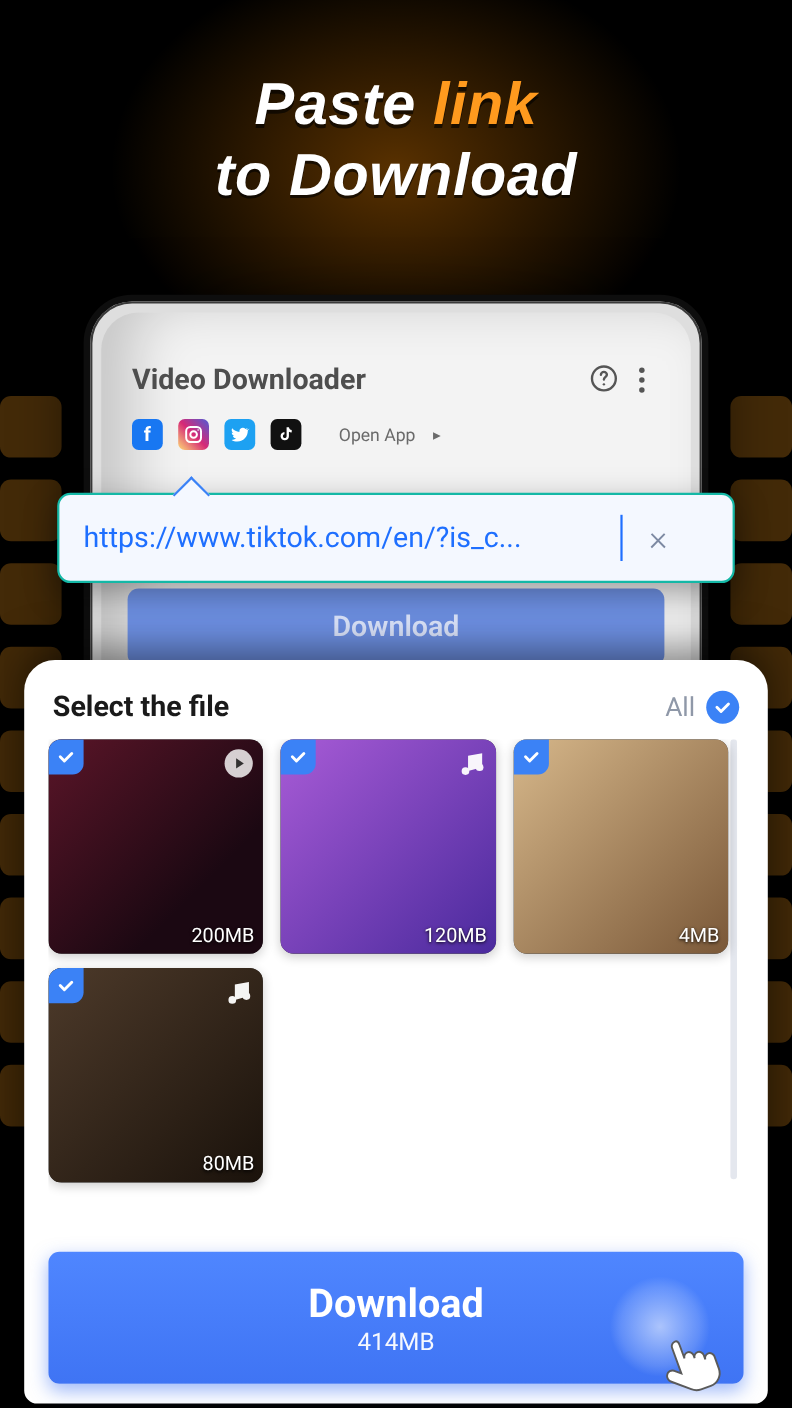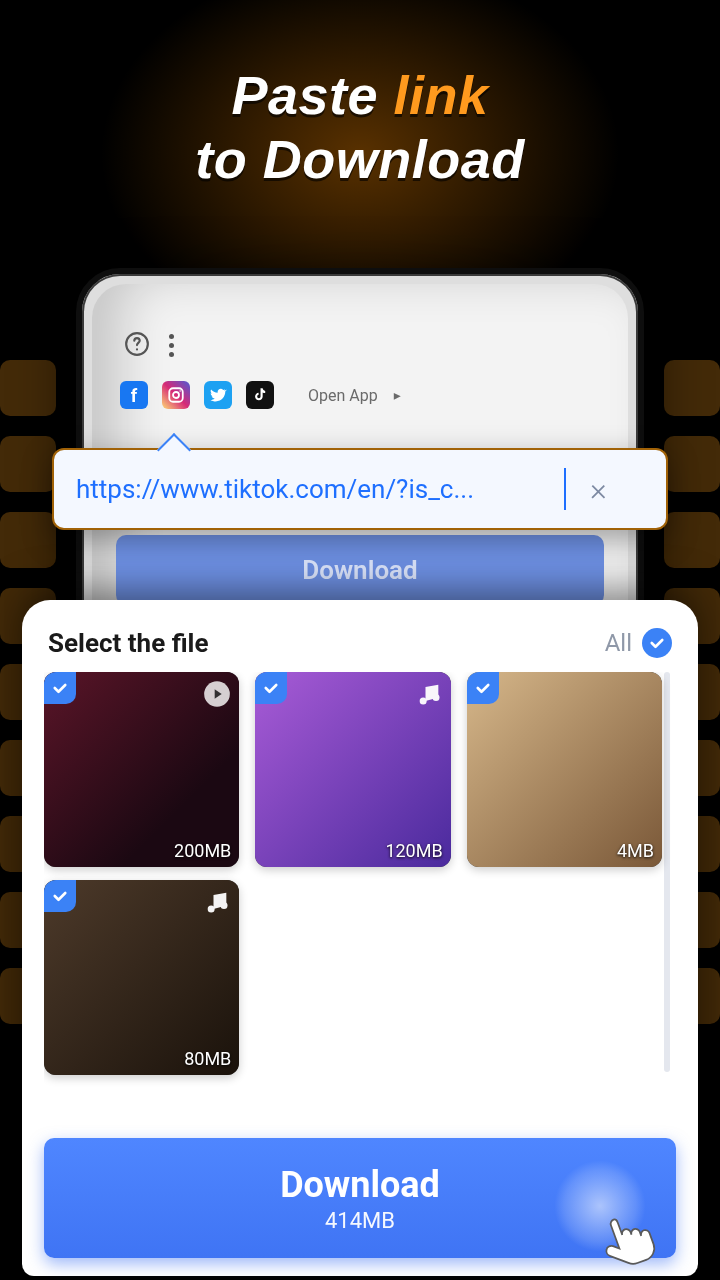--- a/index.html
+++ b/index.html
@@ -68,21 +68,21 @@
 
   .phone-dl-btn{
     margin:126px 24px 0; height:70px; border-radius:10px;
     background:#6f92e6; color:#dfe8ff; font-size:26px; font-weight:600;
     display:flex;align-items:center;justify-content:center;
   }
 
   
   .url-bubble{
     position:absolute; left:52px; right:52px; top:448px; height:82px; z-index:5;
-    background:#f4f8ff; border:2px solid #a16207; border-radius:12px;
+    background:#f4f8ff; border:2px solid #14b8a6; border-radius:12px;
     display:flex; align-items:center; padding:0 22px;
     box-shadow:0 10px 30px rgba(0,0,0,.35);
   }
   .url-bubble::before{
     content:""; position:absolute; top:-12px; left:108px;
     width:22px; height:22px; background:#f4f8ff;
     border-left:2px solid #3b82f6; border-top:2px solid #3b82f6;
     transform:rotate(45deg);
   }
   .url-text{ flex:1; color:#1e6fff; font-size:26px; white-space:nowrap; overflow:hidden; text-overflow:ellipsis; max-width: 480px;}
@@ -183,20 +183,21 @@
 
 <div class="headline">
   <span>Paste</span>
   <span class="accent">link</span><br>
   <span>to Download</span>
 </div>
 
 <div class="phone">
   <div class="phone-inner">
     <div class="phone-top">
+      <div class="phone-title">Video Downloader</div>
       <div class="help-ic">
         <svg viewBox="0 0 24 24" fill="none" stroke="#555" stroke-width="2">
             <circle cx="12" cy="12" r="10"></circle>
             <path d="M9.5 9a2.5 2.5 0 015 0c0 1.5-2.5 2-2.5 4" stroke-linecap="round"></path>
             <circle cx="12" cy="17" r="1" fill="#555" stroke="none"></circle>
           </svg>
       </div>
       <div class="more-ic">
           <div></div>
           <div></div>

